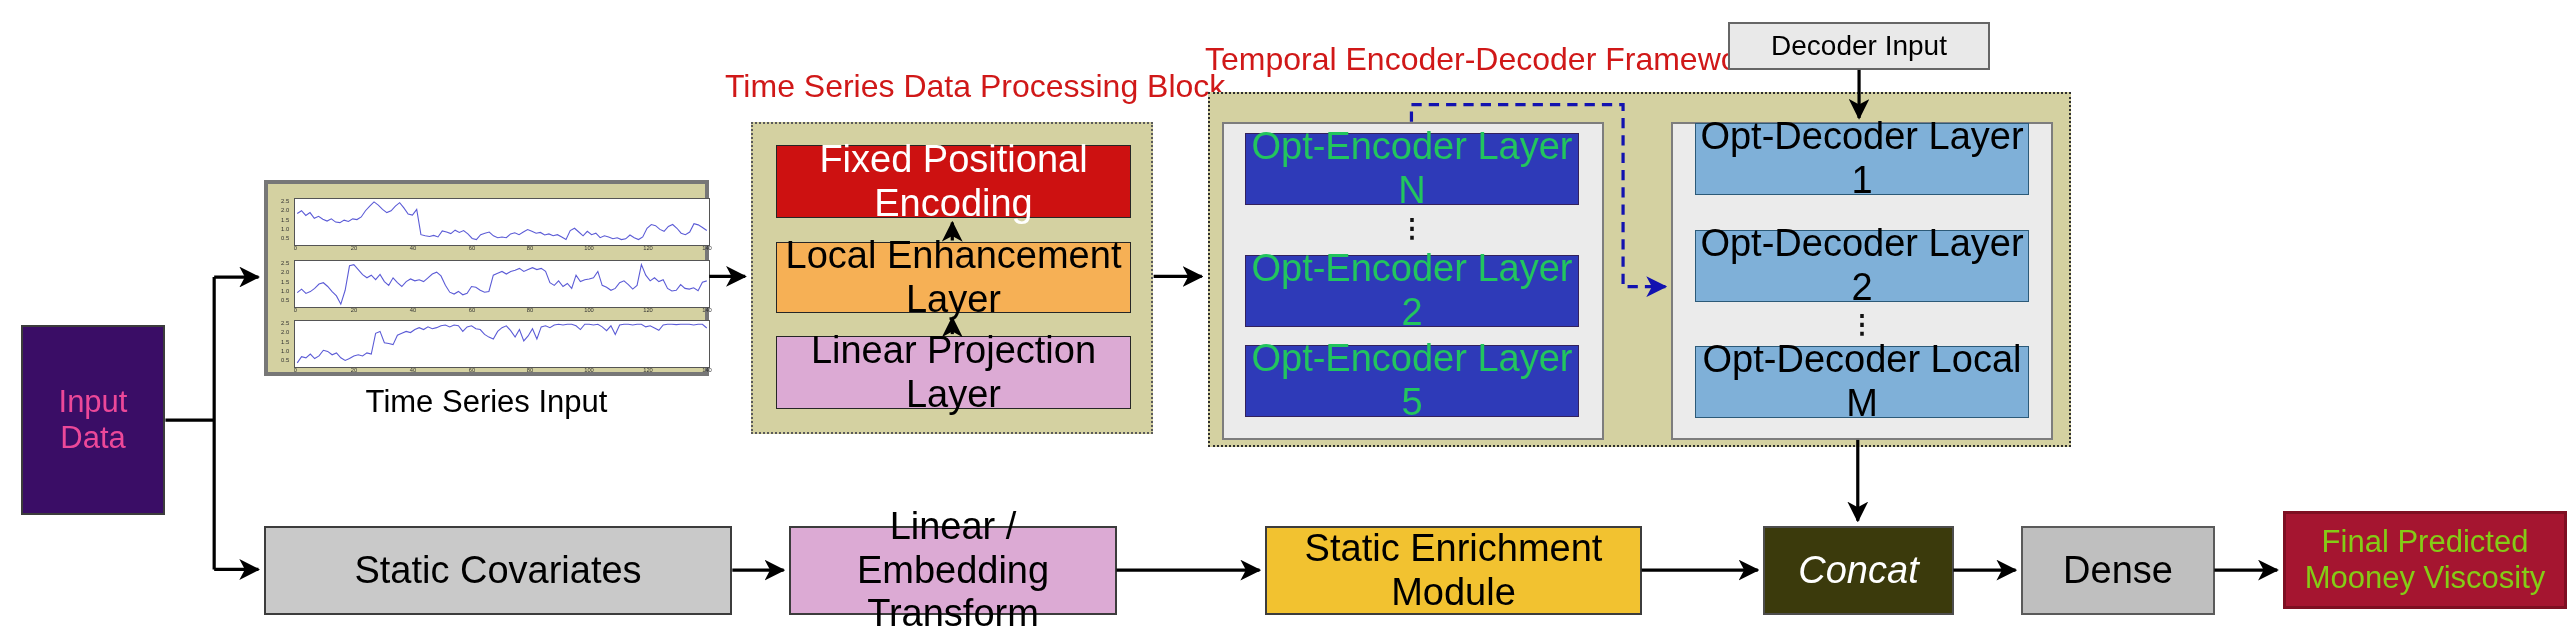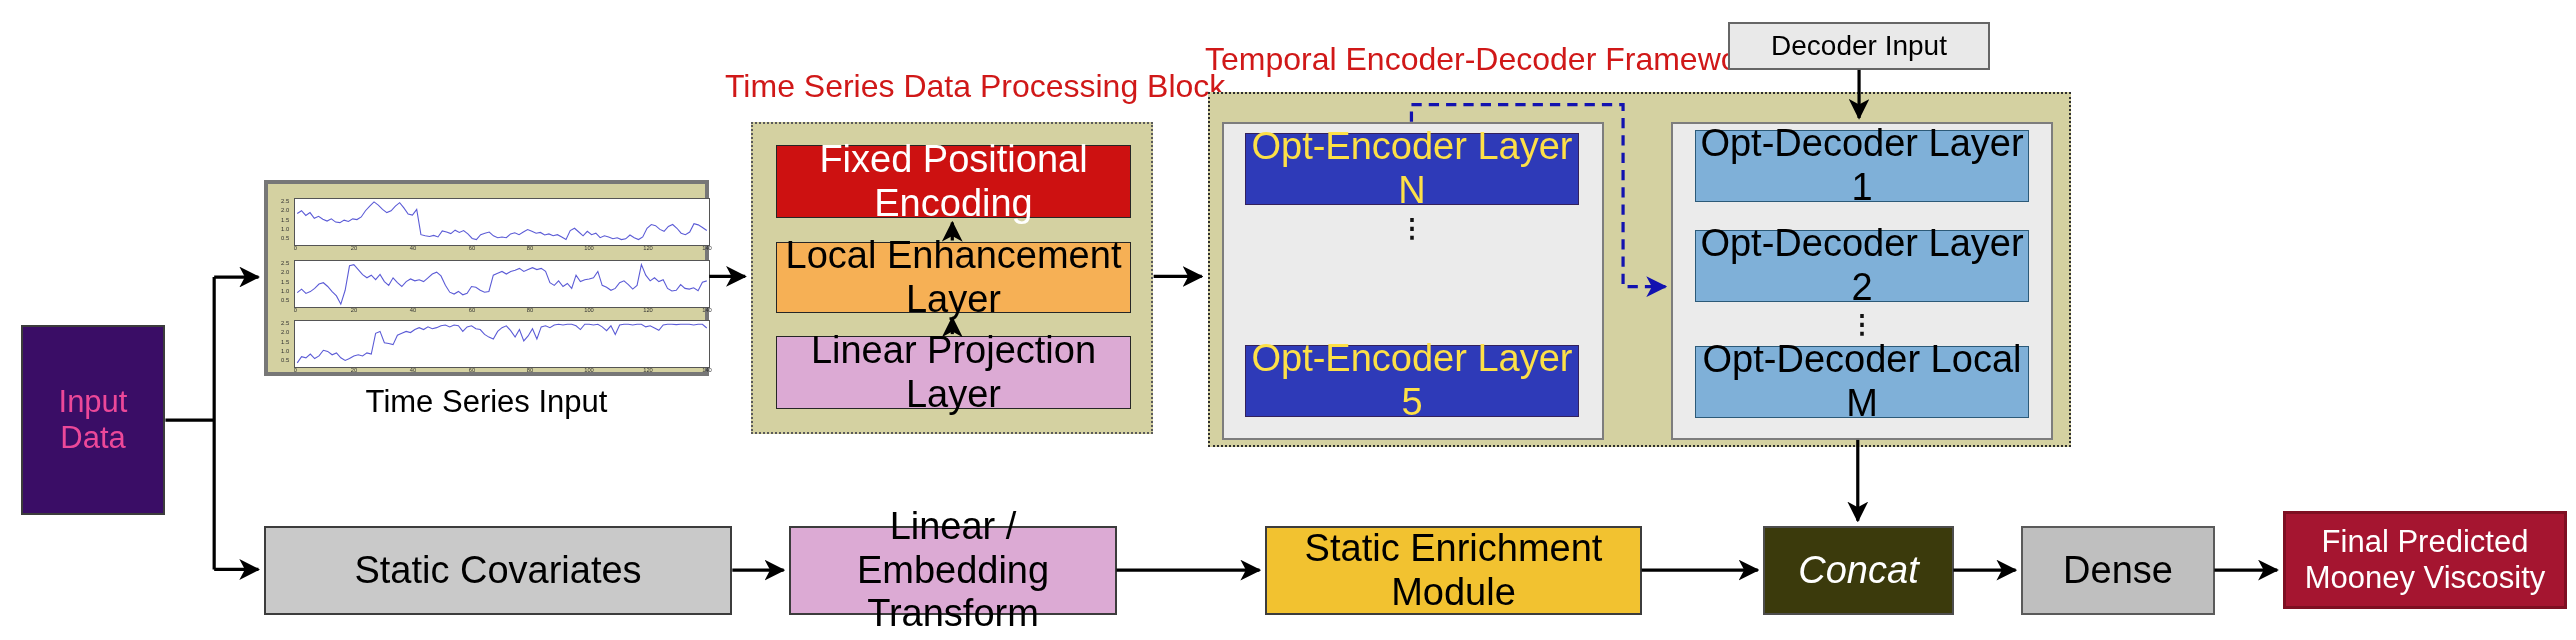--- a/index.html
+++ b/index.html
@@ -30,32 +30,32 @@
   .proc-block{left:751px;top:122px;width:402px;height:312px;background:#d4d1a1;border:2.6px dotted #5a5a5a;}
   .layer{left:776px;width:355px;border:1.9px solid #262626;}
   .layer-red{top:145px;height:73px;background:#cd1111;color:#fff;}
   .layer-orange{top:242px;height:71px;background:#f6b055;}
   .layer-pink{top:336px;height:73px;background:#dcaad4;}
   
   .fw-block{left:1208px;top:92px;width:863px;height:355px;background:#d4d1a1;border:2.6px dotted #2e2e2e;}
   .stack{background:#ebebeb;border:2.6px solid #7d7d7d;top:122px;width:382px;height:318px;}
   .enc-container{left:1222px;}
   .dec-container{left:1671px;}
-  .enc-box{left:1245px;width:334px;height:72px;background:#2e3ab8;border:1.9px solid #33215c;color:#fde047;}
+  .enc-box{left:1245px;width:334px;height:72px;background:#2e3ab8;border:1.9px solid #33215c;color:#22c55e;}
   .dec-box{left:1695px;width:334px;height:72px;background:#7fb0d8;border:1.9px solid #2c5a78;color:#000;}
   .dots{width:334px;height:31px;font-size:26px;font-weight:bold;color:#111;display:flex;align-items:center;justify-content:center;}
   .decoder-input{left:1728px;top:22px;width:262px;height:48px;background:#e9e9e9;border:2.6px solid #666;font-size:28px;}
   
   .brow{top:526px;height:89px;border:2.6px solid #3c3c3c;}
   .static-cov{left:264px;width:468px;background:#c9c9c9;}
   .lin-emb{left:789px;width:328px;background:#dcaad4;padding:0 13px;}
   .enrich{left:1265px;width:377px;background:#f2c230;}
   .concat{left:1763px;width:191px;background:#3b3a0c;color:#fff;border-color:#4d4d4d;font-style:italic;}
   .dense{left:2021px;width:194px;background:#bfbfbf;border-color:#5a5a5a;text-align:right;}
-  .final{left:2283px;top:511px;width:284px;height:98px;background:#a51530;color:#ffffff;
+  .final{left:2283px;top:511px;width:284px;height:98px;background:#a51530;color:#84cc16;
          border:3.2px solid #7e0f22;font-size:31px;padding:0 11.5px;}
   svg.wires{position:absolute;left:0;top:0;width:2576px;height:640px;pointer-events:none;}
   .wire{stroke:#000;stroke-width:5;fill:none;}
   .wire-dashed{stroke:#1212b0;stroke-width:5;fill:none;stroke-dasharray:16 11;}
 </style>
 </head>
 <body>
 
 <div class="canvas">
 
@@ -136,24 +136,25 @@
   <div class="abs box layer layer-red">Fixed Positional Encoding</div>
   <div class="abs box layer layer-orange">Local Enhancement Layer</div>
   <div class="abs box layer layer-pink">Linear Projection Layer</div>
 
   <div class="abs sec-title fw-title">Temporal Encoder-Decoder Framework</div>
   <div class="abs fw-block"></div>
 
   <div class="abs stack enc-container"></div>
   <div class="abs box enc-box" style="top:133px">Opt-Encoder Layer N</div>
   <div class="abs dots" style="left:1245px;top:213px">⋮</div>
+  <div class="abs box enc-box" style="top:255px">Opt-Encoder Layer 2</div>
   <div class="abs box enc-box" style="top:345px">Opt-Encoder Layer 5</div>
 
   <div class="abs stack dec-container"></div>
-  <div class="abs box dec-box" style="top:130px">Opt-Decoder Layer 1</div>
+  <div class="abs box dec-box" style="top:123px">Opt-Decoder Layer 1</div>
   <div class="abs box dec-box" style="top:230px">Opt-Decoder Layer 2</div>
   <div class="abs dots" style="left:1695px;top:309px">⋮</div>
   <div class="abs box dec-box" style="top:346px">Opt-Decoder Local M</div>
 
   <div class="abs box brow static-cov">Static Covariates</div>
 
   <div class="abs box decoder-input">Decoder Input</div>
   <div class="abs box brow lin-emb">Linear / Embedding Transform</div>
   <div class="abs box brow enrich">Static Enrichment Module</div>
   <div class="abs box brow concat">Concat</div>

